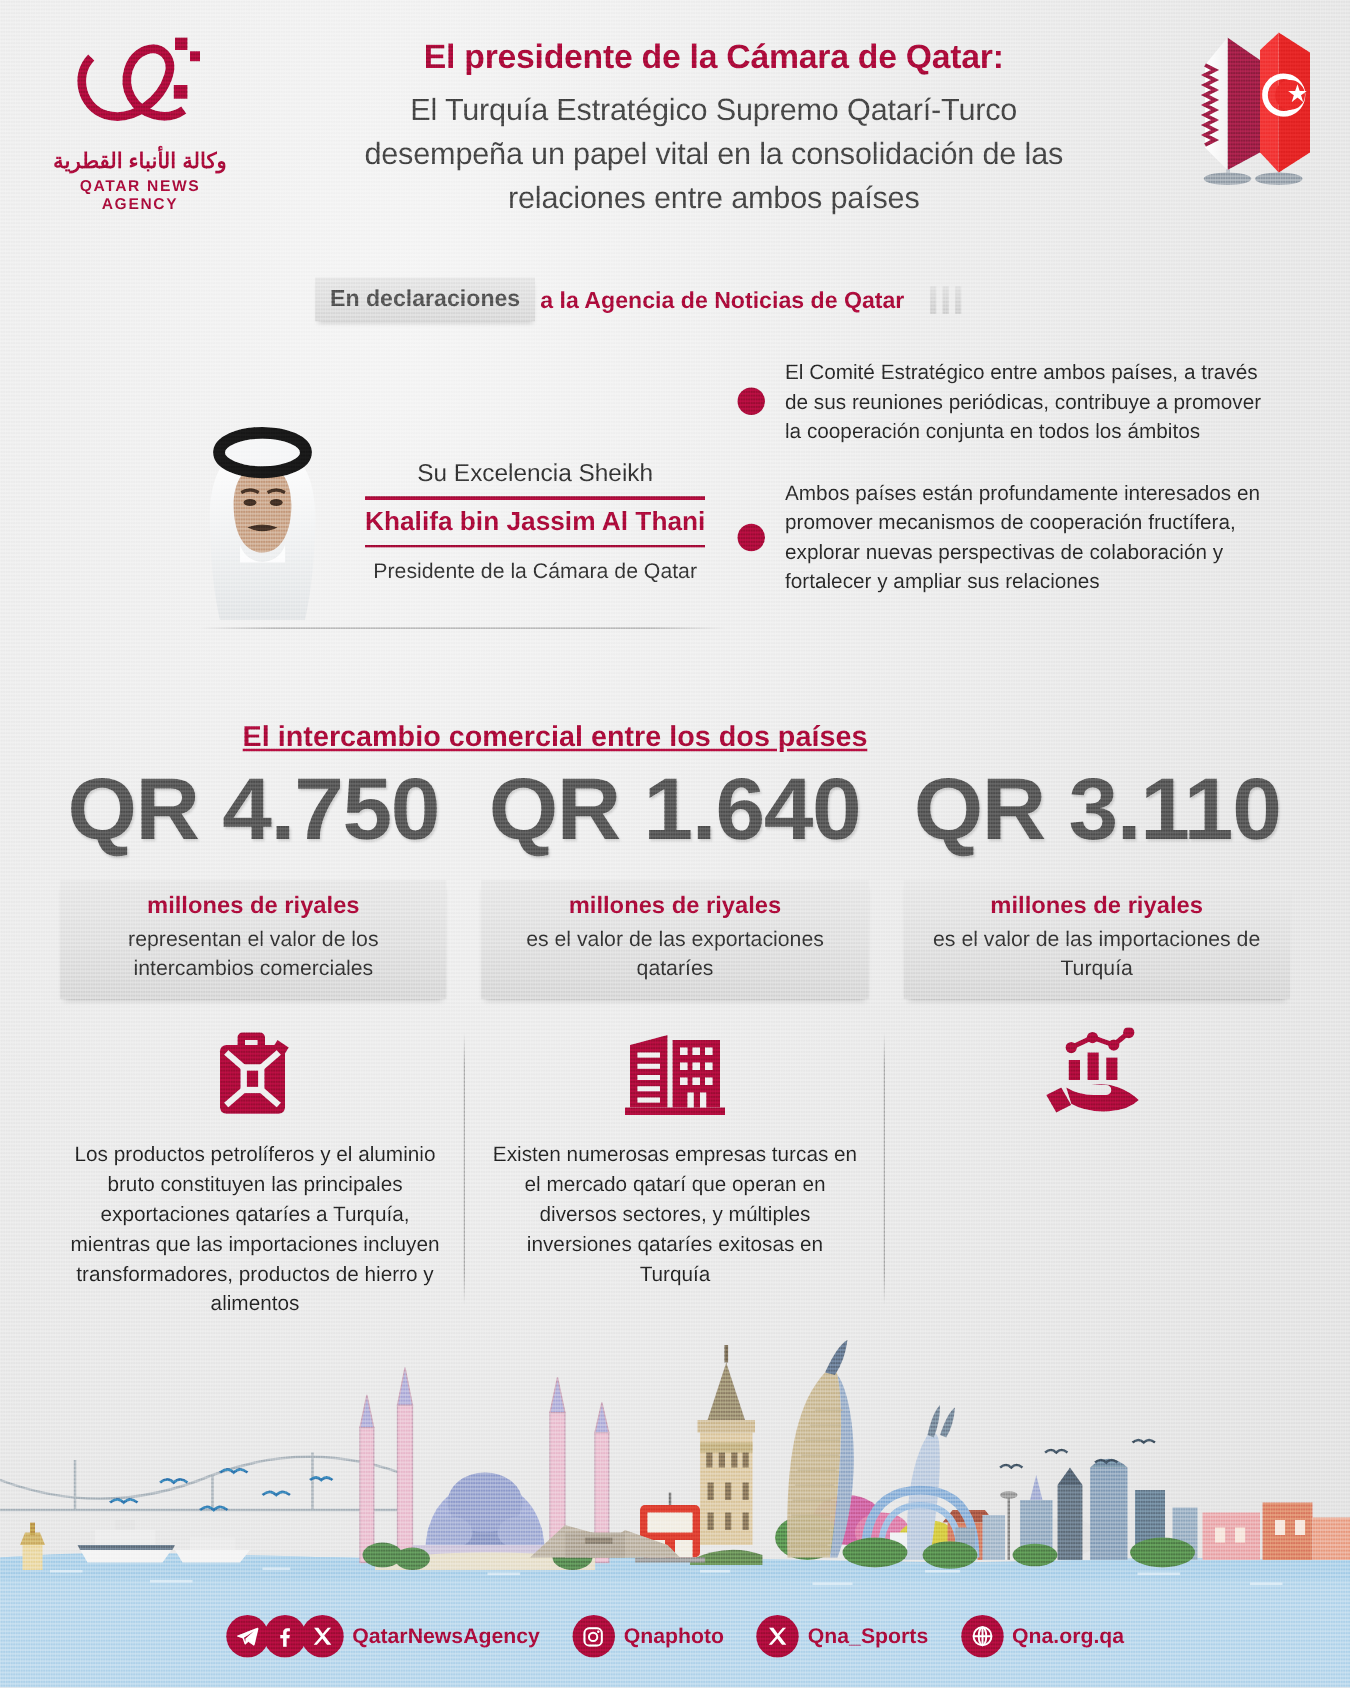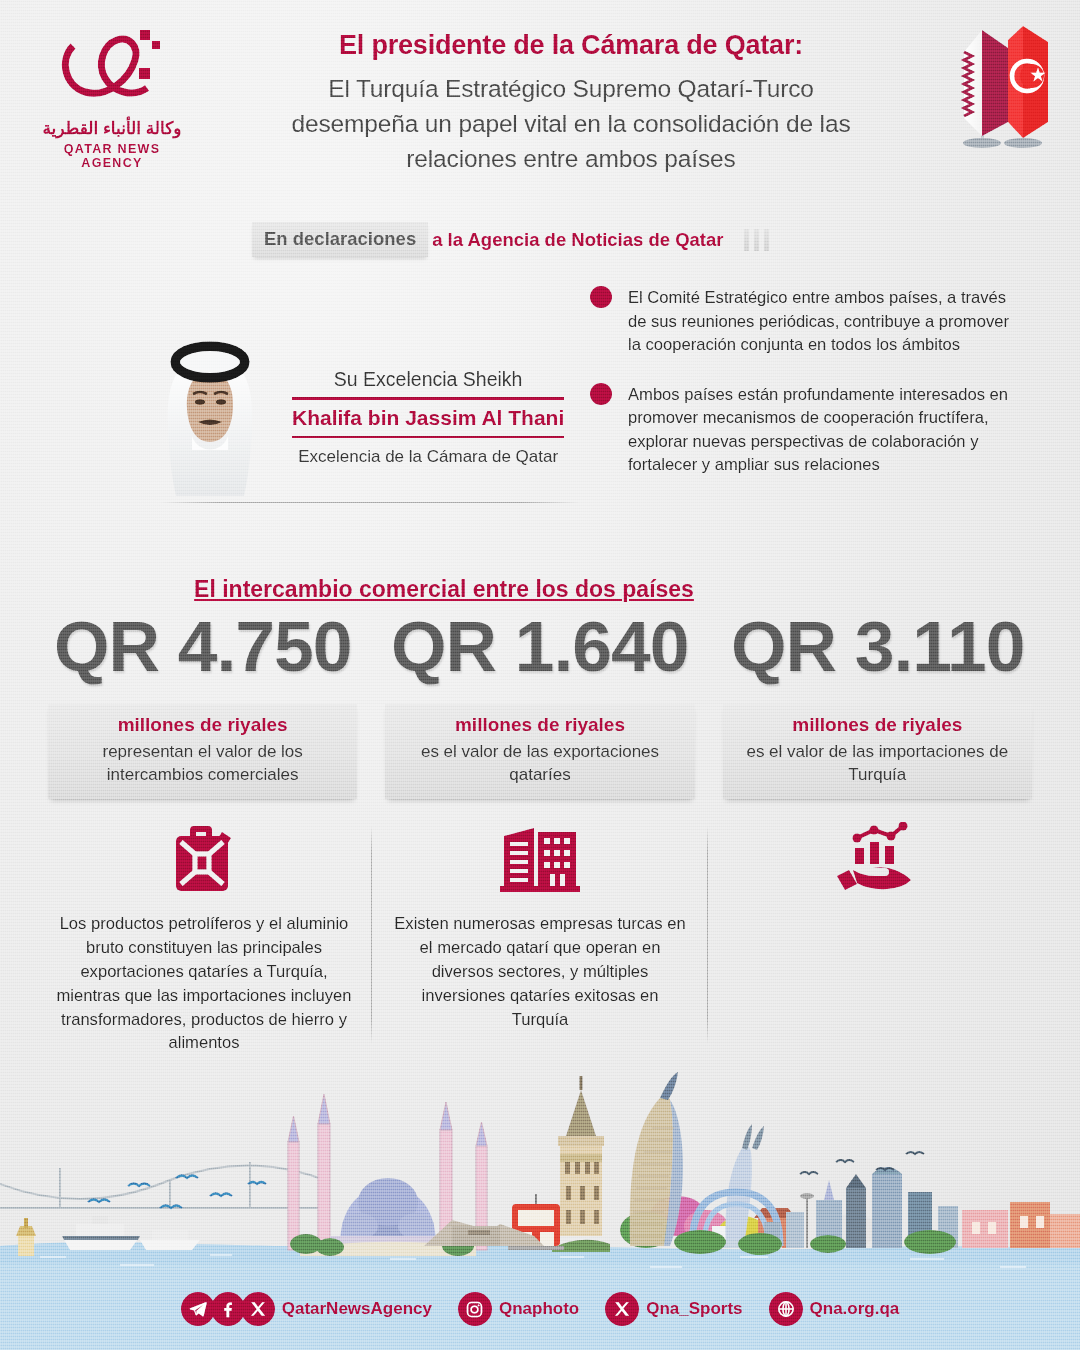--- a/index.html
+++ b/index.html
@@ -61,21 +61,21 @@
   .p-meta { margin-left:22px; text-align:center; }
   .p-hon { color:#2d2d2d; font-size:19.5px; }
   .p-rule { height:2.5px; background:#9c0b33; margin:6px 0 6px; }
   .p-name { color:#9c0b33; font-size:21px; font-weight:bold; }
   .p-title { color:#2d2d2d; font-size:17px; margin-top:9px; }
   .person-underline{ position:absolute; left:10px; top:172px; width:420px; height:1px;
      background:linear-gradient(90deg, rgba(0,0,0,0) 0%, rgba(110,110,110,.55) 14%, rgba(110,110,110,.55) 86%, rgba(0,0,0,0) 100%); }
 
   
   .bullets{ position:absolute; left:590px; top:286px; width:420px; z-index:5;}
-  .bl { display:flex; margin-bottom:26px; }
+  .bl { display:flex; align-items:center; margin-bottom:26px; }
   .bl .dot{ flex:0 0 22px; width:22px; height:22px; border-radius:50%; background:#9c0b33; margin-right:16px;}
   .bl p{ color:#242424; font-size:16.6px; line-height:1.42; }
 
   
   .trade-title{ position:absolute; left:0; top:576px; width:888px; text-align:center;
      color:#9c0b33; font-weight:bold; font-size:23px; z-index:5;text-decoration:underline;}
 
   .stats{ position:absolute; left:34px; top:612px; width:1012px; display:flex; z-index:5;}
   .stat{ flex:1; text-align:center; position:relative; }
   .stat .num{
@@ -206,21 +206,21 @@
         <ellipse cx="60" cy="24" rx="34" ry="15" fill="none" stroke="#151515" stroke-width="11"></ellipse>
         <ellipse cx="60" cy="24" rx="34" ry="15" fill="#f4f5f6"></ellipse>
         <ellipse cx="60" cy="24" rx="34" ry="15" fill="none" stroke="#151515" stroke-width="8"></ellipse>
       </svg>
     </div>
     <div class="p-meta">
       <div class="p-hon">Su Excelencia Sheikh</div>
       <div class="p-rule"></div>
       <div class="p-name">Khalifa bin Jassim Al Thani</div>
       <div class="p-rule"></div>
-      <div class="p-title">Excelencia de la Cámara de Qatar</div>
+      <div class="p-title">Presidente de la Cámara de Qatar</div>
     </div>
     <div class="person-underline"></div>
   </div>
 
   <div class="bullets">
     <div class="bl">
       <span class="dot"></span>
       <p>El Comité Estratégico entre ambos países, a través de sus reuniones periódicas, contribuye a promover la cooperación conjunta en todos los ámbitos</p>
     </div>
     <div class="bl">

